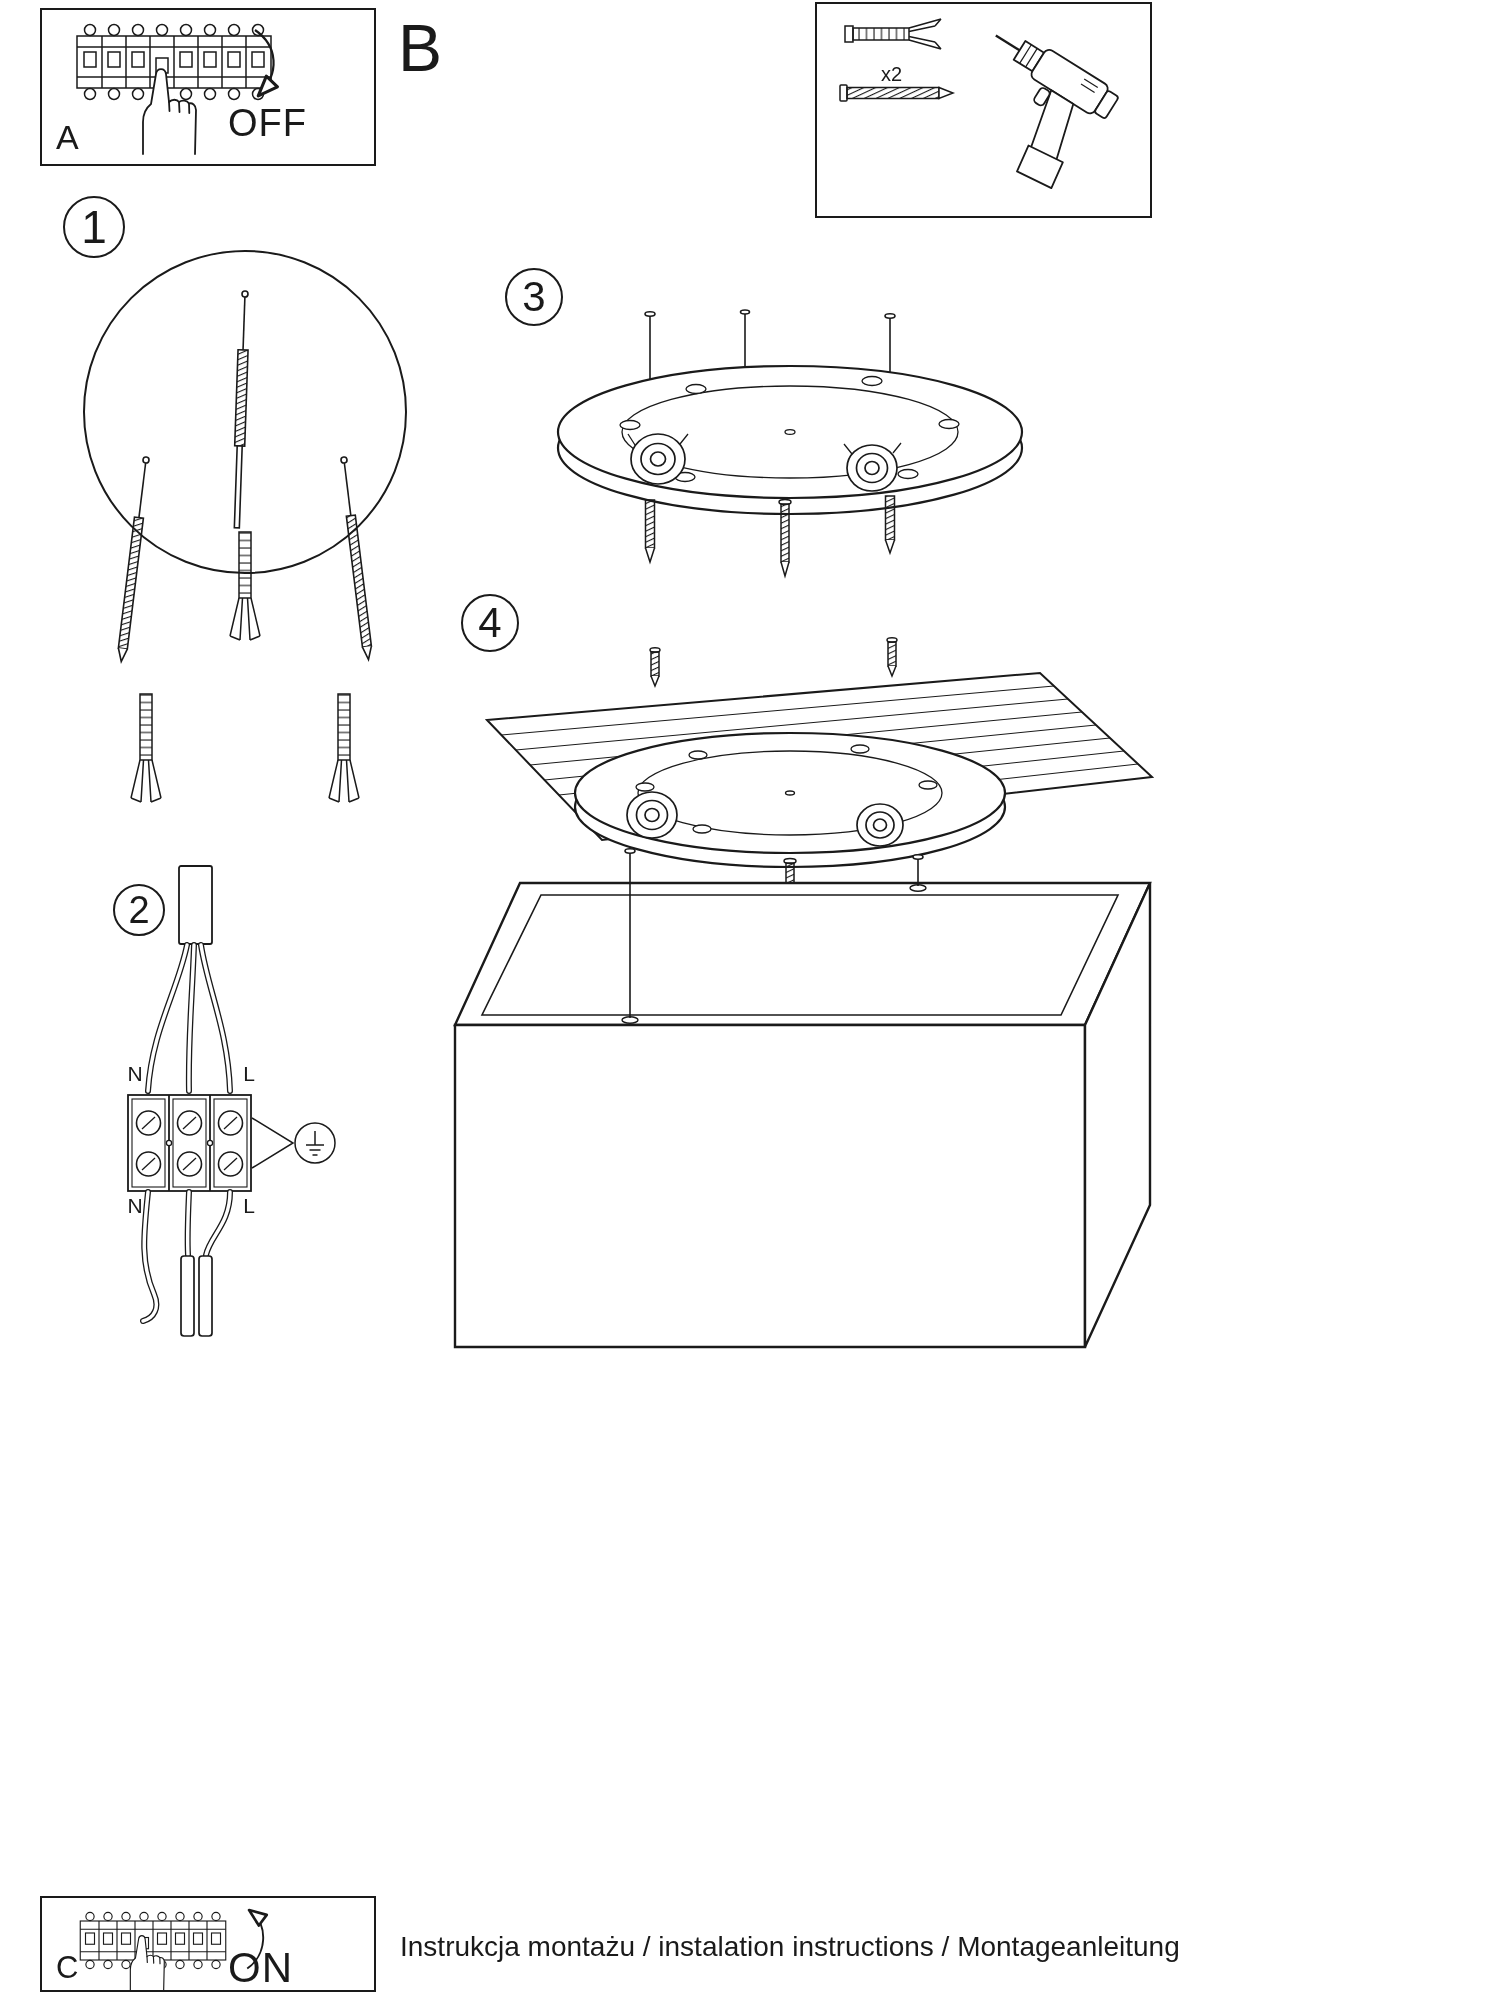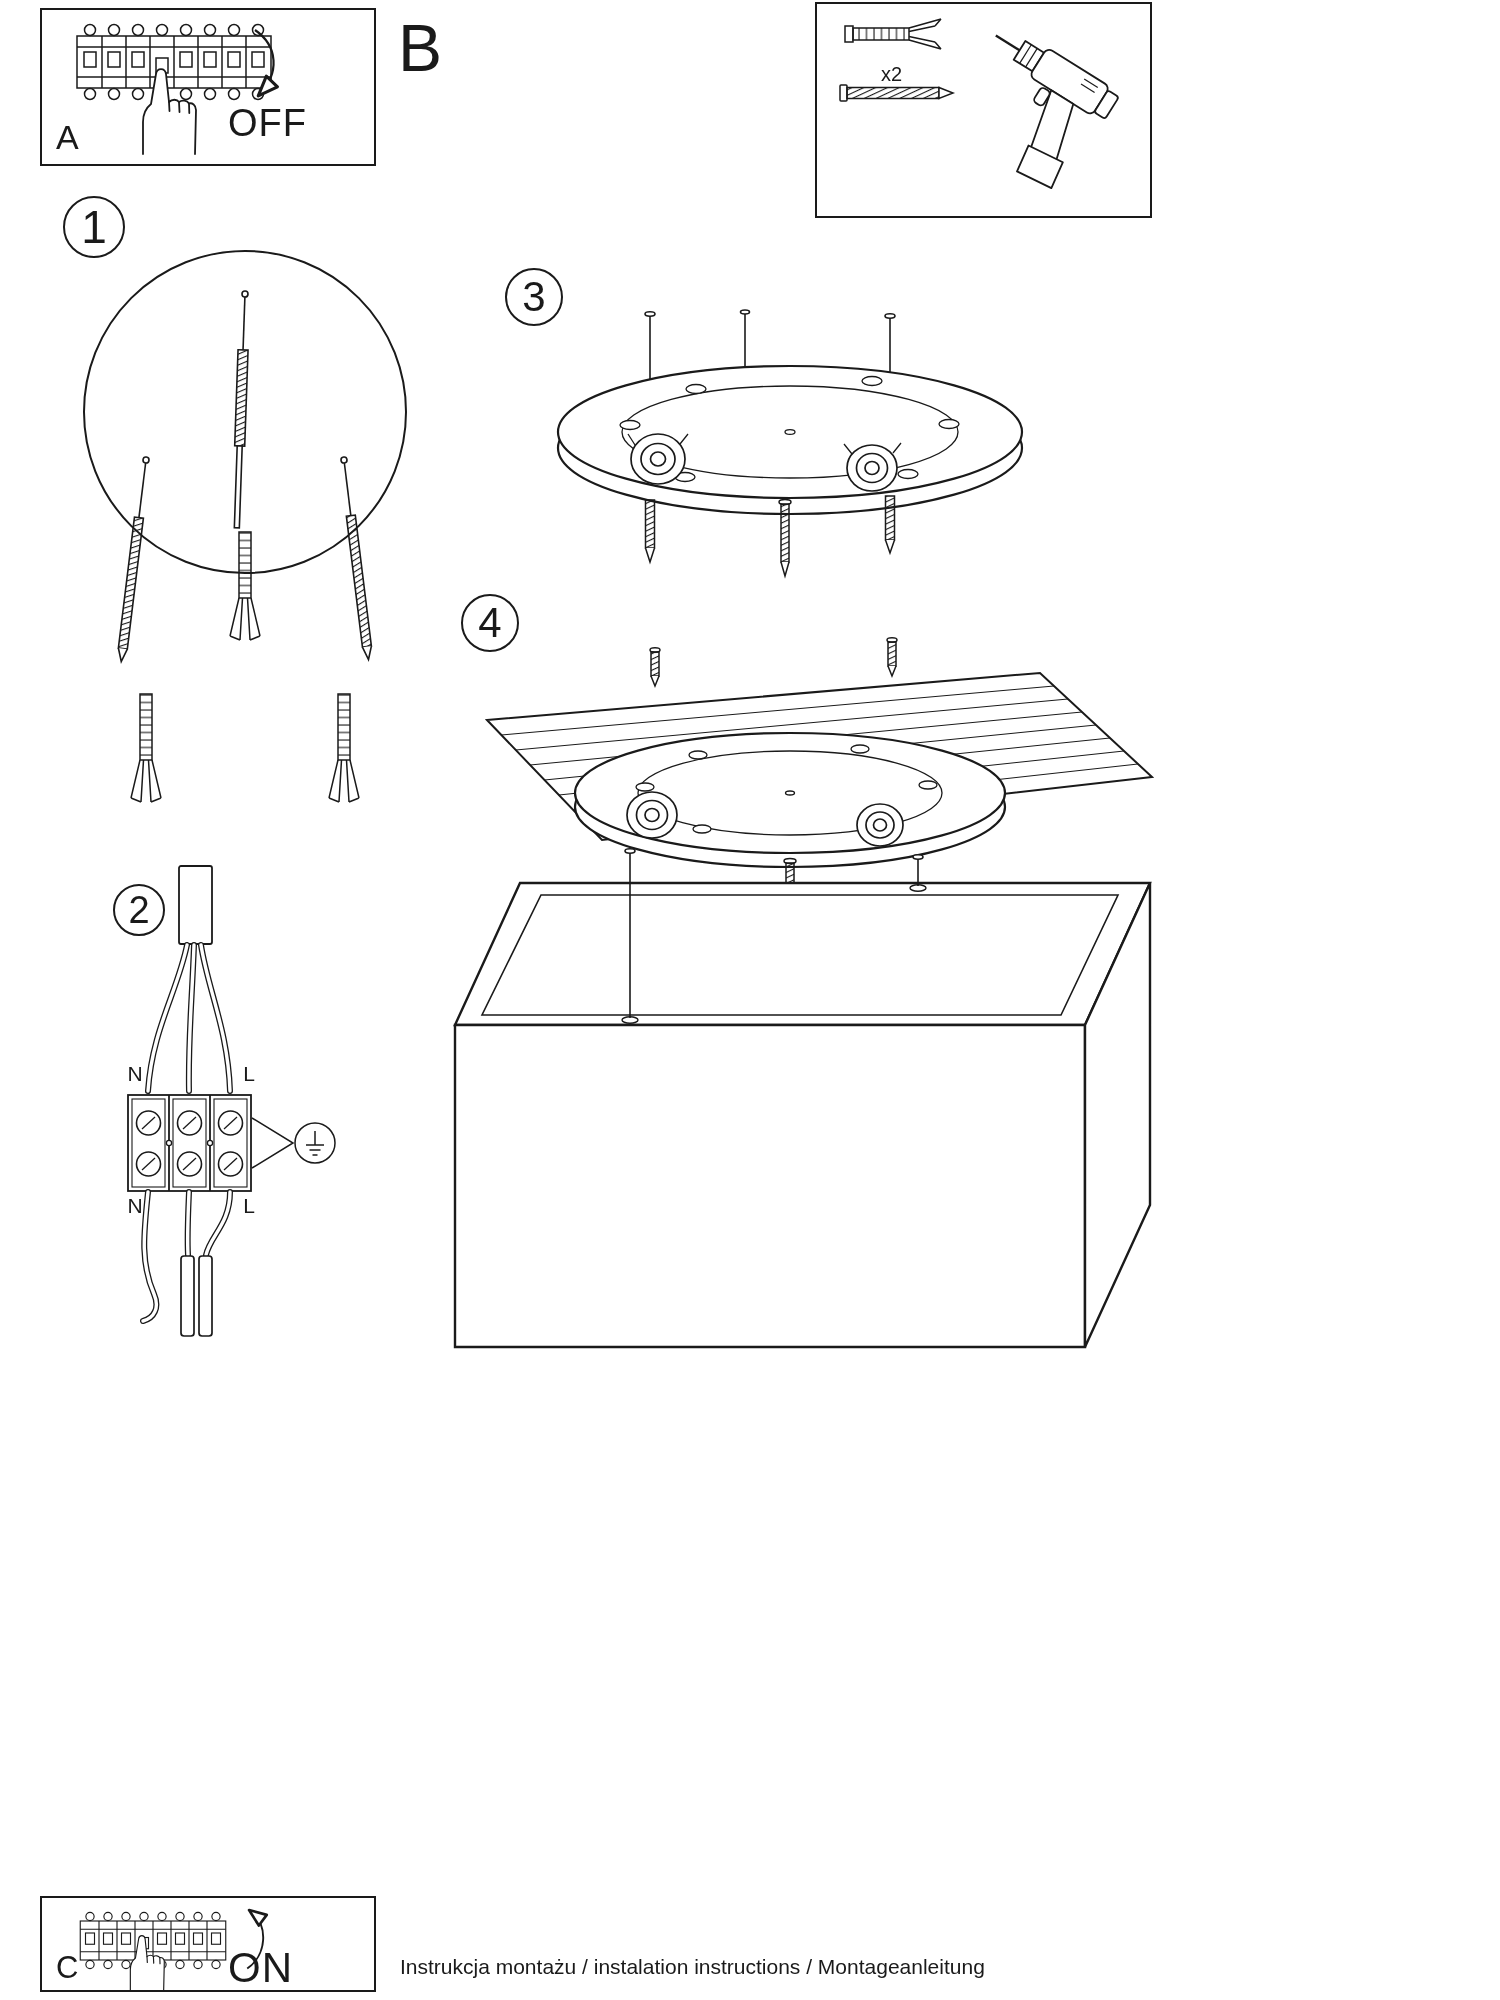--- a/index.html
+++ b/index.html
@@ -15,21 +15,21 @@
     position: absolute; border: 2.8px solid #1a1a1a; border-radius: 50%;
     display: flex; align-items: center; justify-content: center;
     background: #fff; font-size: 42px;
   }
   .big-label   { position: absolute; font-size: 34px; }
   .state-label { position: absolute; font-size: 38px; letter-spacing: 1px; }
   .small-label { position: absolute; font-size: 20px; }
   .nl-label    { position: absolute; font-size: 21px; width: 34px; text-align: center; }
   .letter-b    { position: absolute; font-size: 66px; }
   .footer-wrap { position: absolute; left: 400px; top: 1930px; }
-  .footer-line { font-size: 21px; line-height: 34px; white-space: nowrap; margin-top: 20px; }
+  .footer-line { font-size: 28px; line-height: 34px; white-space: nowrap; }
   .wo { stroke: #1a1a1a; stroke-width: 6; fill: none; stroke-linecap: round; }
   .wi { stroke: #ffffff; stroke-width: 3.4; fill: none; stroke-linecap: round; }
   svg { overflow: visible; }
 </style>
 </head>
 <body>
 
 <div class="page">
 
   <svg width="0" height="0" style="position:absolute" aria-hidden="true">

